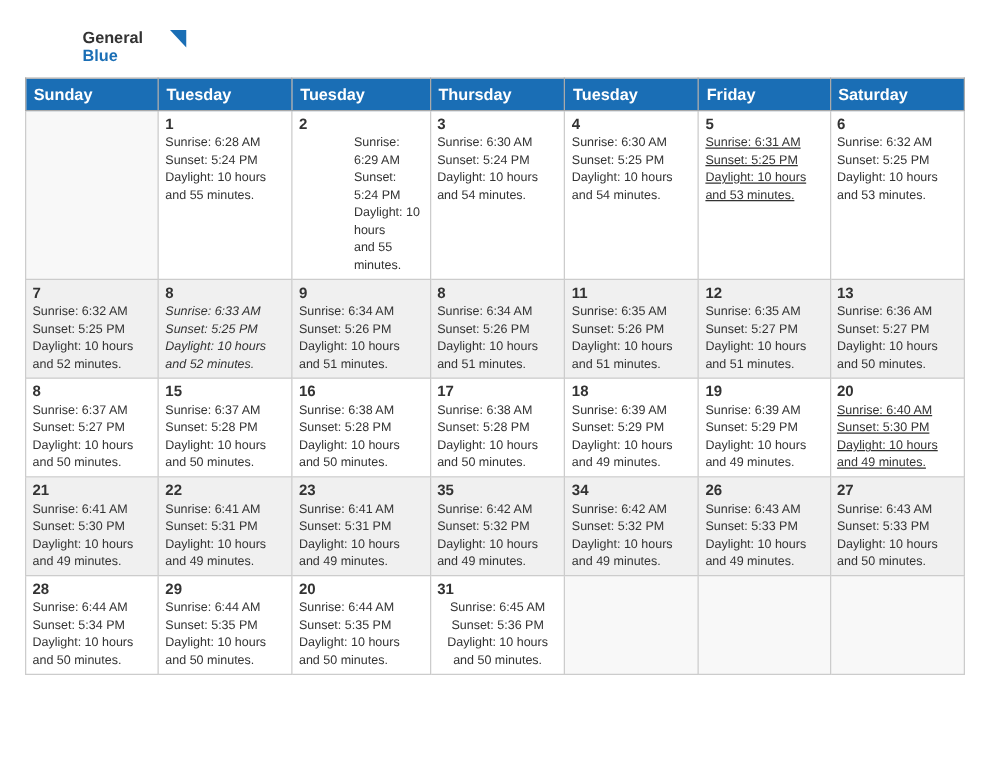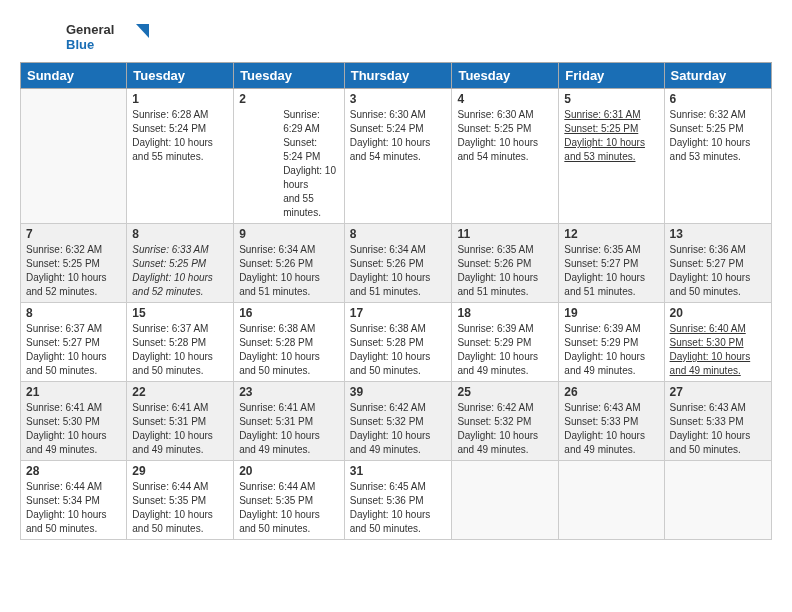--- a/index.html
+++ b/index.html
@@ -267,28 +267,28 @@
 and 49 minutes.</div>
         </td>
         <td>
           <span class="day-num">23</span>
           <div class="day-info" style="white-space: pre-line;">Sunrise: 6:41 AM
 Sunset: 5:31 PM
 Daylight: 10 hours
 and 49 minutes.</div>
         </td>
         <td>
-          <span class="day-num">39</span>
+          <span class="day-num">35</span>
           <div class="day-info" style="white-space: pre-line;">Sunrise: 6:42 AM
 Sunset: 5:32 PM
 Daylight: 10 hours
 and 49 minutes.</div>
         </td>
         <td>
-          <span class="day-num">25</span>
+          <span class="day-num">34</span>
           <div class="day-info" style="white-space: pre-line;">Sunrise: 6:42 AM
 Sunset: 5:32 PM
 Daylight: 10 hours
 and 49 minutes.</div>
         </td>
         <td>
           <span class="day-num">26</span>
           <div class="day-info" style="white-space: pre-line;">Sunrise: 6:43 AM
 Sunset: 5:33 PM
 Daylight: 10 hours
@@ -319,21 +319,21 @@
         </td>
         <td>
           <span class="day-num">20</span>
           <div class="day-info" style="white-space: pre-line;">Sunrise: 6:44 AM
 Sunset: 5:35 PM
 Daylight: 10 hours
 and 50 minutes.</div>
         </td>
         <td>
           <span class="day-num">31</span>
-          <div class="day-info" style="white-space: pre-line;">Sunrise: 6:45 AM
+          <div class="day-info" style="white-space: pre-line; text-align: center;">Sunrise: 6:45 AM
 Sunset: 5:36 PM
 Daylight: 10 hours
 and 50 minutes.</div>
         </td>
         <td class="empty"></td>
         <td class="empty"></td>
         <td class="empty"></td>
       </tr>
     </tbody>
 </table>

